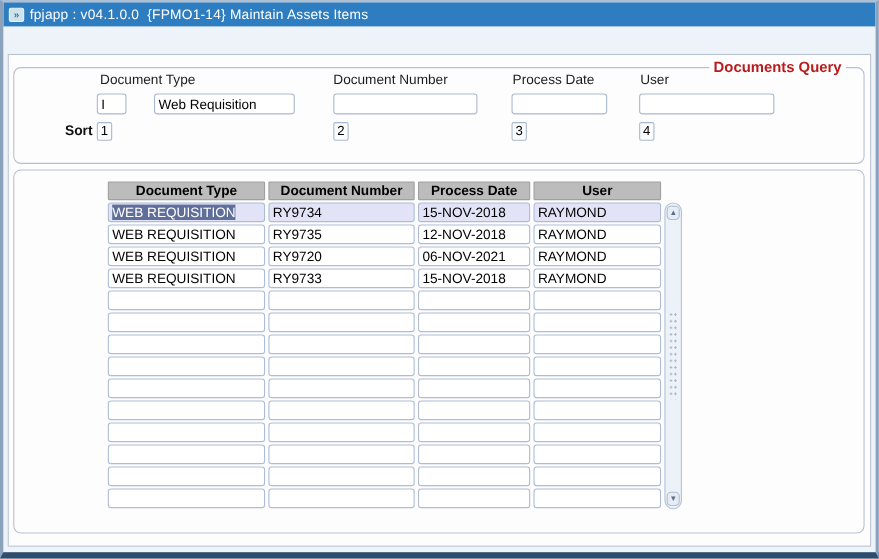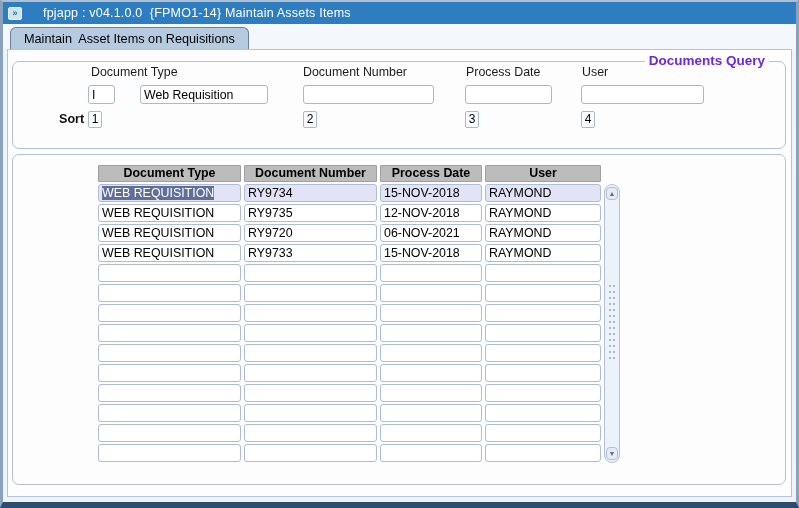--- a/index.html
+++ b/index.html
@@ -21,21 +21,20 @@
     background:#2e7dc0; display:flex; align-items:center; padding-left:5px;
   }
   .app-icon {
     width:14px; height:13px; background:#cfe3ee; border:1px solid #e8f1f7;
     border-radius:2px; color:#1d7b90; font-size:9px; line-height:11px;
     text-align:center; font-weight:bold; margin-right:5px;
   }
   .title-text {
     color:#ffffff; font-size:12.5px; font-weight:500; white-space:pre;
     letter-spacing:0.2px;
-    margin-left:16px;
   }
 
   
   .tabbar { position:absolute; left:0; top:22px; right:0; height:25px; background:#f4f8fc; }
   .tab {
     position:absolute; left:7px; top:3px; height:22px;
     background:#b7cbe0; border:1px solid #687f9d; border-bottom:none;
     border-radius:6px 6px 0 0; padding:0 13px; display:flex; align-items:center;
   }
   .tab-label { font-size:12.7px; color:#000; white-space:pre; }
@@ -48,21 +47,21 @@
 
   .groupbox {
     position:absolute; background:#fdfdfe;
     border:1px solid #b5c1d3; border-radius:7px;
   }
   .qbox { left:9px; top:59px; width:774px; height:88px; }
   .tbox { left:9px; top:152px; width:774px; height:331px; }
 
   .qtitle {
     position:absolute; top:51px; right:27px;
-    font-size:13.5px; font-weight:bold; color:#6d28d9;
+    font-size:13.5px; font-weight:bold; color:#b91c1c;
     background:#fdfdfe; padding:0 4px; z-index:2;
   }
 
   .qlabel { position:absolute; top:63px; font-size:12.4px; color:#1c1c1c; }
   .qinput {
     position:absolute; top:83px; height:19px;
     border:1px solid #a9b9cd; border-radius:3px; background:#fff;
     font-family:"Liberation Sans", sans-serif; font-size:12.3px; color:#000;
     padding:0 3px; outline:none;
   }
@@ -119,25 +118,20 @@
 </head>
 <body>
 
 <div class="window">
 
   <div class="titlebar">
     <div class="app-icon">»</div>
     <div class="title-text">fpjapp : v04.1.0.0  {FPMO1-14} Maintain Assets Items</div>
   </div>
 
-  <div class="tabbar">
-    <div class="tab">
-      <span class="tab-label">Maintain  Asset Items on Requisitions</span>
-    </div>
-  </div>
 
   <div class="content"></div>
 
   <div class="groupbox qbox"></div>
   <div class="qtitle">Documents Query</div>
 
   <div class="qlabel" style="left:88px;">Document Type</div>
   <div class="qlabel" style="left:300px;">Document Number</div>
   <div class="qlabel" style="left:463px;">Process Date</div>
   <div class="qlabel" style="left:579px;">User</div>

